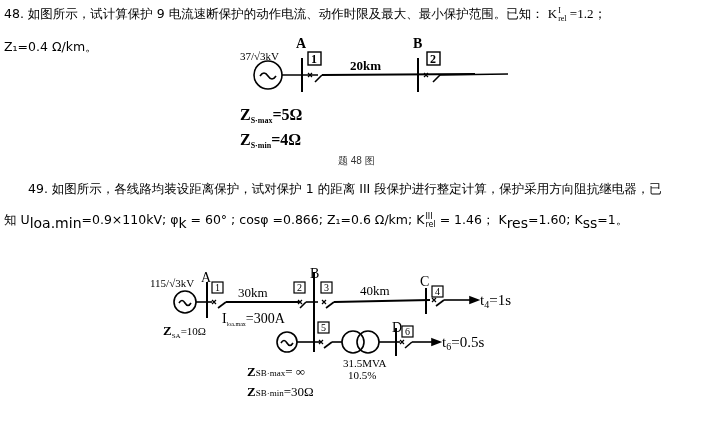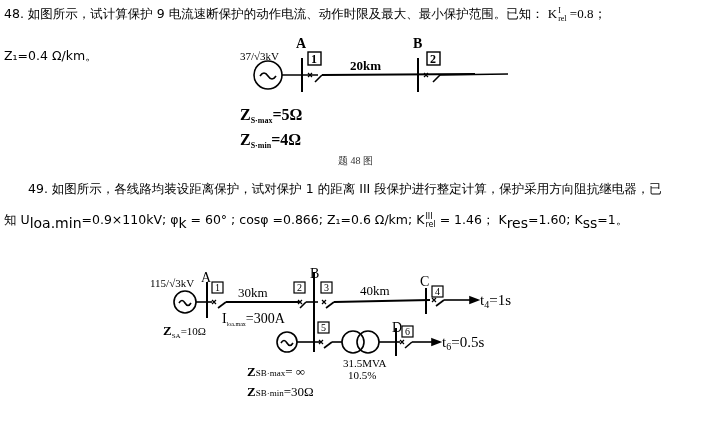--- a/index.html
+++ b/index.html
@@ -6,30 +6,30 @@
   body { width:711px; height:434px; position:relative; overflow:hidden;
          font-family: "DejaVu Serif", "Liberation Serif", serif; color:#000; }
   .line { position:absolute; left:4px; font-size:12.5px; white-space:nowrap; line-height:16px;
           font-family: "DejaVu Sans", "Liberation Sans", sans-serif; }
   .line .m { font-family: "Liberation Serif", "DejaVu Serif", serif; font-size:13px; }
   sub, sup { font-size:14px; }
   .stack { display:inline-block; vertical-align:middle; line-height:8px; text-align:left; font-size:8px; margin-left:1px; }
   .stack span { display:block; }
   svg { position:absolute; left:0; top:0; }
   svg text { font-family: "Liberation Serif", "DejaVu Serif", serif; fill:#000; }
-  .cap { position:absolute; font-size:10px; font-family:Liberation Serif, serif; color:#333; }
+  .cap { position:absolute; font-size:10px; font-family:Liberation Sans, sans-serif; color:#333; }
 </style>
 </head>
 <body>
 
 <div class="line" style="top:6px;">
   <span>48. 如图所示，试计算保护 9 电流速断保护的动作电流、动作时限及最大、最小保护范围。已知：</span>
-  <span class="m"><span>K</span><span class="stack"><span>I</span><span>rel</span></span><span> =0.8；</span></span>
+  <span class="m"><span>K</span><span class="stack"><span>I</span><span>rel</span></span><span> =1.2；</span></span>
 </div>
-<div class="line m" style="top:48px;text-align:right;">Z₁=0.4 Ω/km。</div>
+<div class="line m" style="top:39px;text-align:right;">Z₁=0.4 Ω/km。</div>
 
 <svg width="711" height="434">
   <g stroke="#000" fill="none" stroke-width="1.6">
 
     <circle cx="268" cy="75" r="14"></circle>
     <path d="M260 76 q4 -6 8 0 q4 6 8 0"></path>
     <line x1="282" y1="75" x2="318" y2="75"></line>
 
     <line x1="302" y1="58" x2="302" y2="92" stroke-width="2"></line>
 

